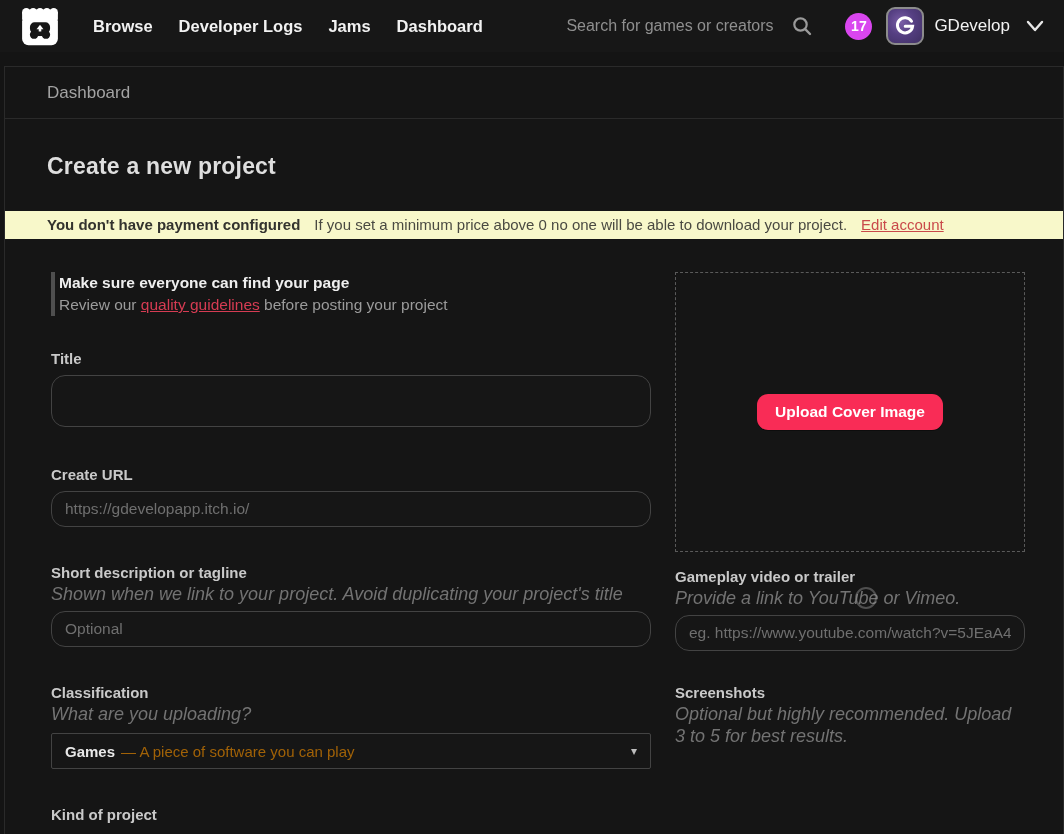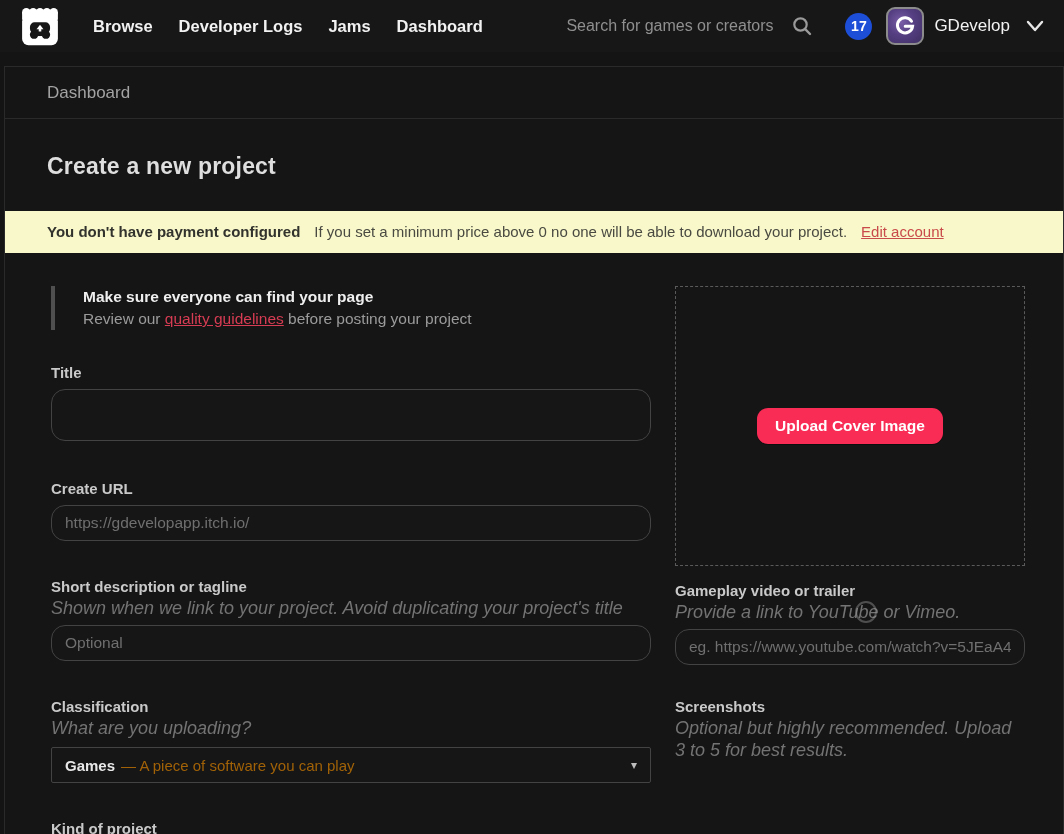--- a/index.html
+++ b/index.html
@@ -25,21 +25,21 @@
   .nav-right { margin-left:auto; display:flex; align-items:center; }
   .search-input {
     background:transparent; border:none; outline:none;
     color:#cfcfcf; font-size:16px; width:215px;
     font-family:"Liberation Sans","DejaVu Sans",sans-serif;
   }
   .search-input::placeholder { color:#8f8f8f; }
   .search-btn { background:none; border:none; cursor:pointer; padding:4px; margin-left:6px; display:flex; }
   .notif-badge {
     margin-left:28px; width:27px; height:27px; border-radius:50%;
-    background:#1d4ed8; color:#fff; font-size:14px; font-weight:bold;
+    background:#d946ef; color:#fff; font-size:14px; font-weight:bold;
     display:flex; align-items:center; justify-content:center; cursor:pointer;
   }
   .avatar {
     margin-left:14px; width:38px; height:38px; border-radius:9px;
     border:2px solid #8c8c8c; cursor:pointer;
     background:radial-gradient(circle at 38% 38%, #7b5fa8 0%, #553f82 45%, #3f2f63 100%);
     display:flex; align-items:center; justify-content:center;
   }
   .user-menu { display:flex; align-items:center; cursor:pointer; margin-left:10px; }
   .username { color:#f2f2f2; font-size:17px; }
@@ -59,33 +59,33 @@
     display:flex; align-items:center; padding-left:42px;
   }
   .breadcrumb-link { color:#a3a3a3; font-size:17px; cursor:pointer; }
   .page-title {
     color:#dedede; font-size:23px; font-weight:bold;
     padding:34px 0 31px 42px; letter-spacing:.2px;
   }
 
   
   .banner {
-    background:#f8f8ca; padding:11px 42px; font-size:15px;
+    background:#f8f8ca; padding:4px 42px; font-size:15px;
     color:#4a4a42; line-height:20px; white-space:nowrap;
   }
   .banner-bold { font-weight:bold; color:#33332e; margin-right:14px; }
   .banner-link { color:#c94a4a; text-decoration:underline; margin-left:14px; cursor:pointer; }
 
   
   .columns { display:flex; padding:33px 44px 0 46px; gap:24px; }
   .col-left { width:600px; flex:none; }
   .col-right { width:350px; flex:none; }
 
   .notice {
-    border-left:4px solid #4f4f4f; padding-left:28px; margin-bottom:33px;
+    border-left:4px solid #4f4f4f; padding-left:4px; margin-bottom:33px;
   }
   .notice-title { color:#efefef; font-weight:bold; font-size:15.5px; line-height:22px; }
   .notice-sub { color:#9b9b9b; font-size:15.5px; line-height:22px; }
   .red-link { color:#d63c53; text-decoration:underline; cursor:pointer; }
 
   .field-label { color:#c9c9c9; font-weight:bold; font-size:15px; line-height:20px; }
   .field-help { color:#737373; font-size:18px; line-height:22px;font-style:italic; }
 
   .text-input {
     width:100%; background:#161616; border:1px solid #434343; border-radius:14px;

